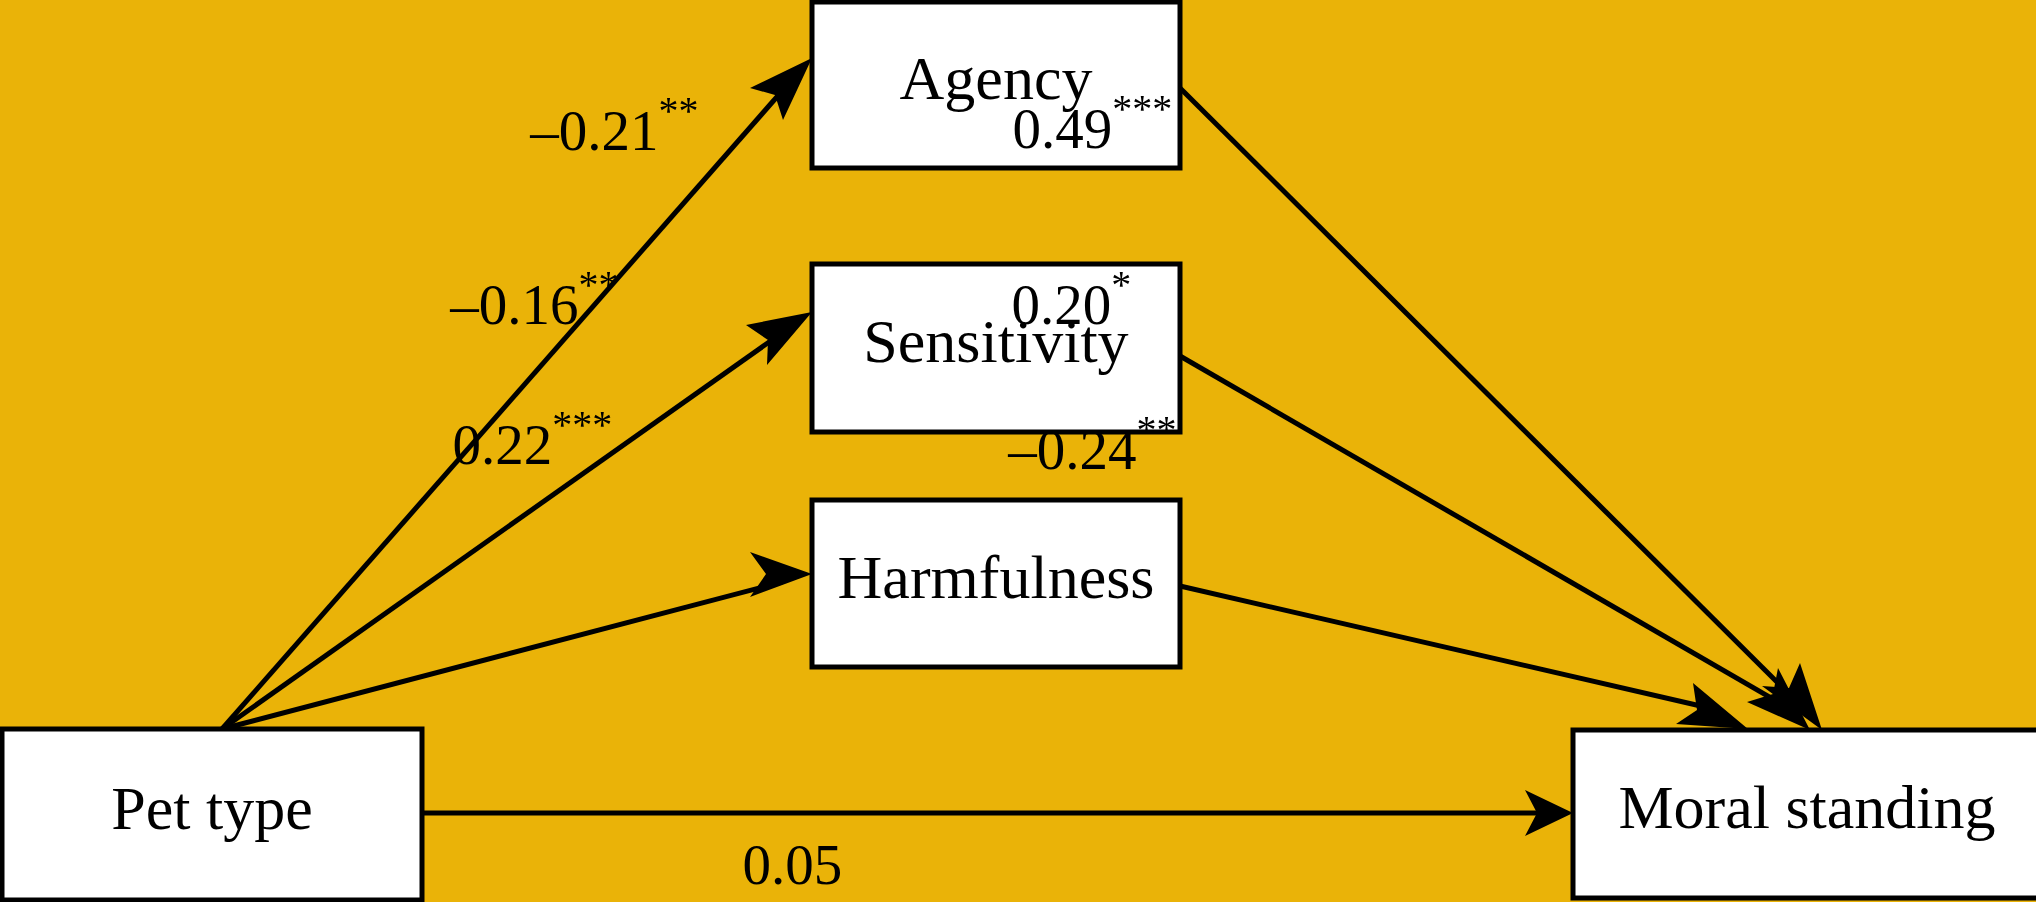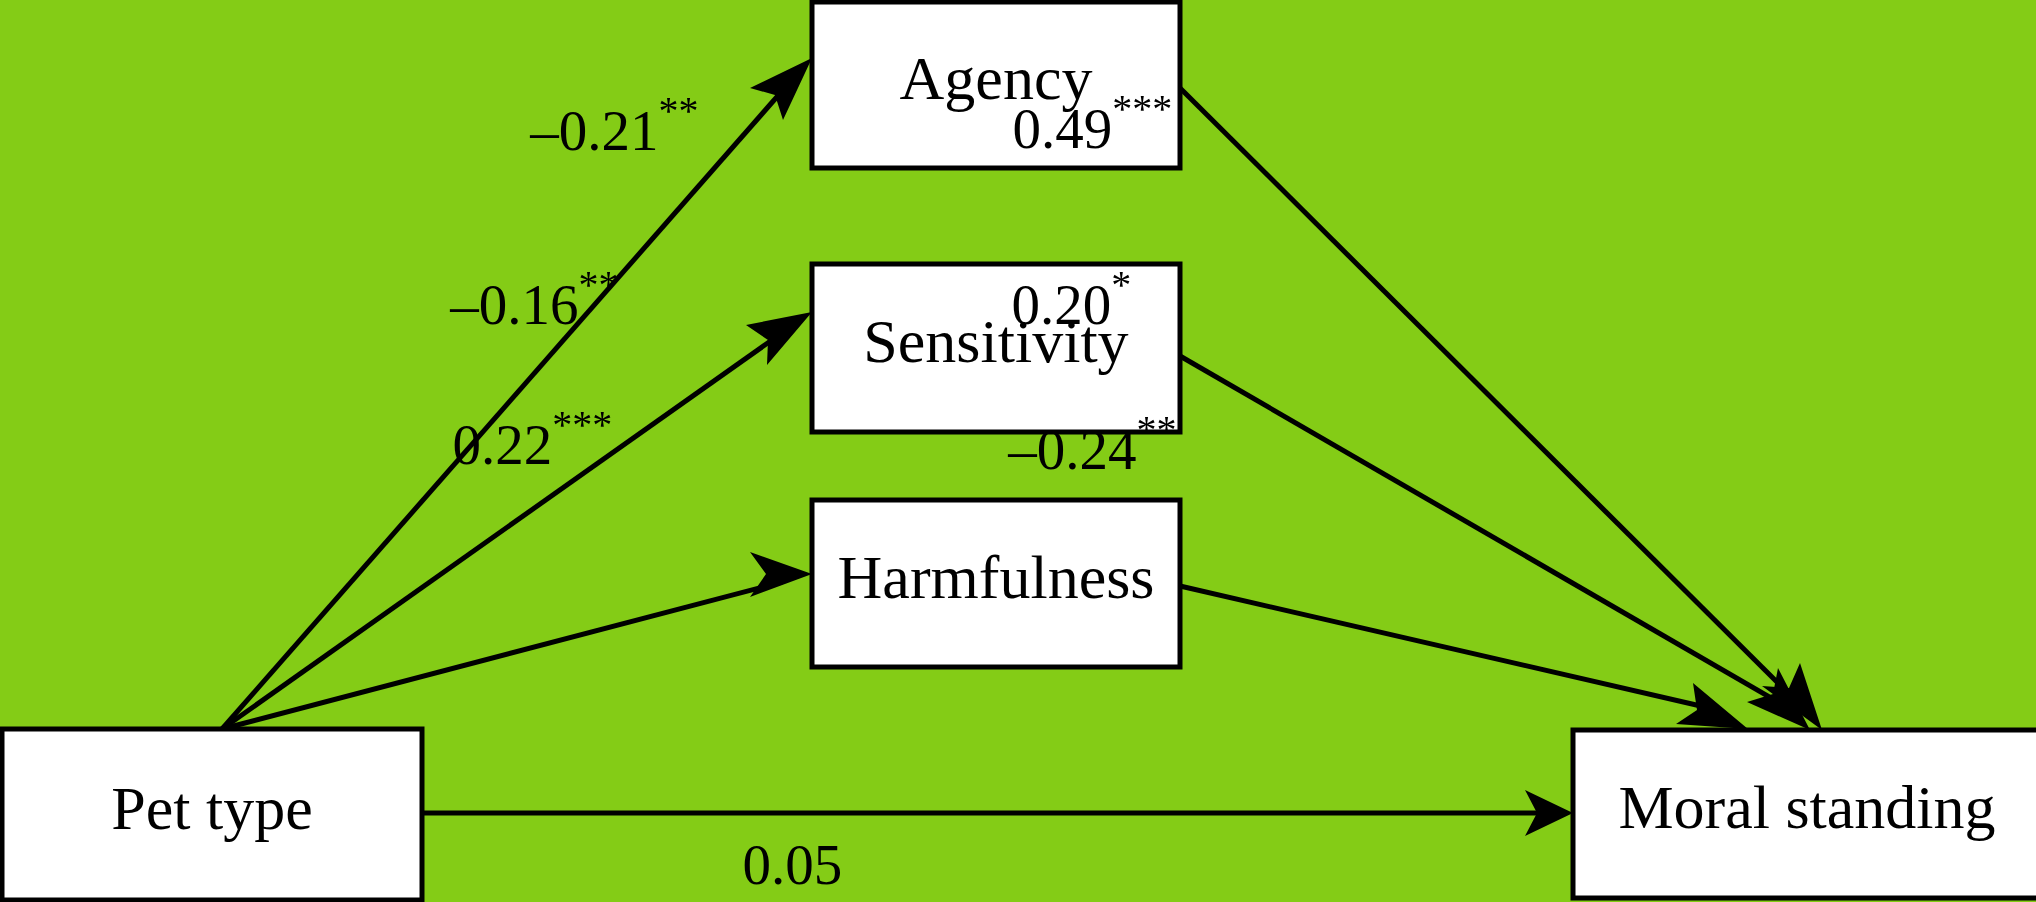--- a/index.html
+++ b/index.html
@@ -5,21 +5,21 @@
 <style>
   html, body {
     margin: 0;
     padding: 0;
     background: #ffffff;
   }
   #canvas {
     position: relative;
     width: 2036px;
     height: 902px;
-    background: #84cc16;
+    background: #eab308;
     overflow: hidden;
     font-family: "Liberation Serif", "DejaVu Serif", serif;
   }
   #diagram-svg {
     position: absolute;
     top: 0;
     left: 0;
     width: 2036px;
     height: 902px;
   }

